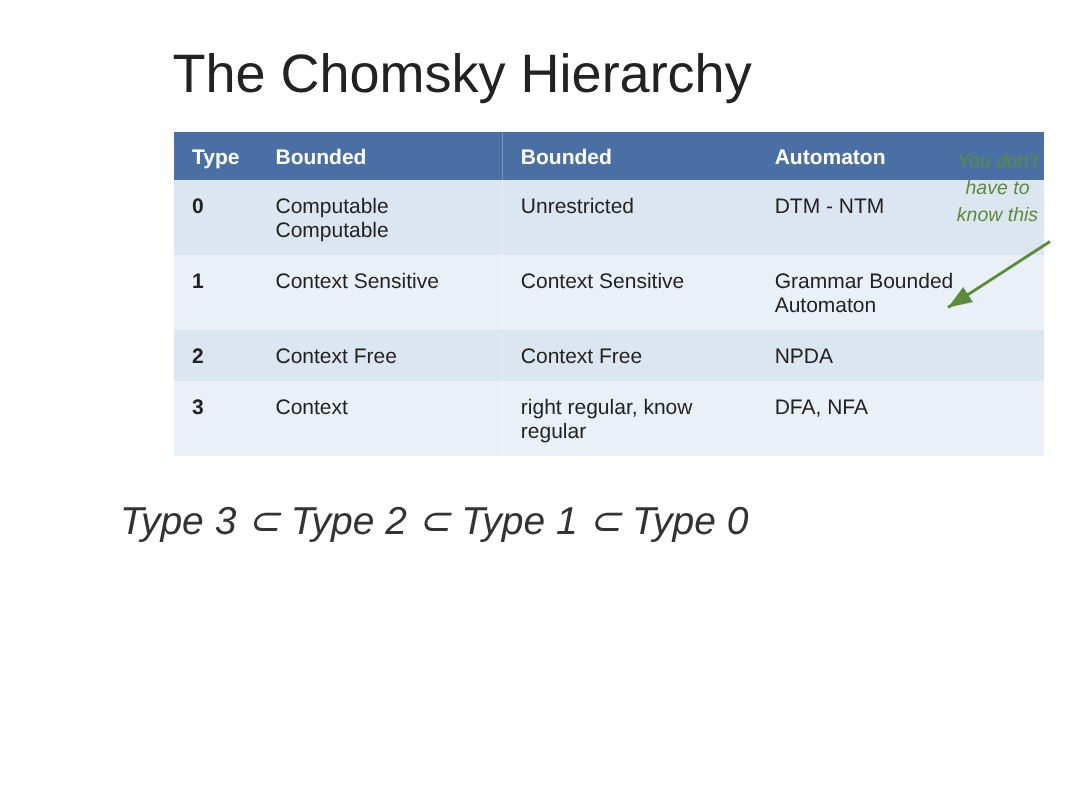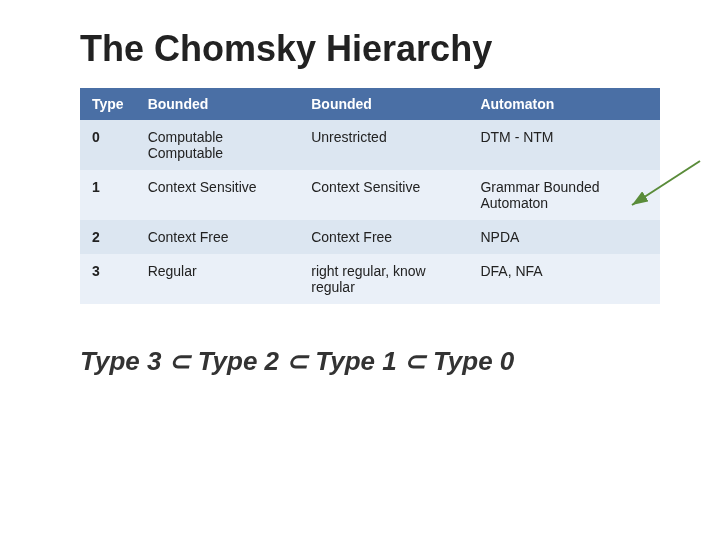--- a/index.html
+++ b/index.html
@@ -8,34 +8,36 @@
       width: 720px;
       height: 540px;
       background: #ffffff;
       font-family: 'Segoe UI', Arial, sans-serif;
       position: relative;
       overflow: hidden;
     }
 
     .page-title {
       font-size: 36px;
-      font-weight: 700;
+      font-weight: 400;
       color: #222;
       padding: 28px 0 18px 80px;
+      margin-left: 35px;
     }
 
     .content-area {
       position: relative;
       padding: 0 80px;
     }
 
     table {
       width: 580px;
       border-collapse: collapse;
       font-size: 14px;
+      margin-left: 36px;
     }
 
     thead tr {
       background: #4a6fa5;
       color: #fff;
     }
 
     thead th {
       padding: 8px 12px;
       text-align: left;
@@ -72,31 +74,35 @@
       text-align: center;
       line-height: 1.4;
       width: 90px;
     }
 
     .formula-area {
       padding: 28px 80px 0 80px;
       font-size: 26px;
       color: #333;
       font-style: italic;
-      font-weight: 700;
-      margin-top: 14px;
+      font-weight: 400;
     }
   </style>
 </head>
 <body>
 
 <h1 class="page-title">The Chomsky Hierarchy</h1>
 
 <div class="content-area">
 
+  <div class="annotation">
+    <span>You don't</span><br>
+    <span>have to</span><br>
+    <span>know this</span>
+  </div>
 
   <svg style="position:absolute; top:65px; right:8px; width:100px; height:60px; overflow:visible;">
     <line x1="88" y1="8" x2="20" y2="52" stroke="#5a8c3a" stroke-width="2" marker-end="url(#arrowhead)"></line>
     <defs>
       <marker id="arrowhead" markerWidth="8" markerHeight="6" refX="8" refY="3" orient="auto">
         <polygon points="0 0, 8 3, 0 6" fill="#5a8c3a"></polygon>
       </marker>
     </defs>
   </svg>
 
@@ -123,21 +129,21 @@
         <td>Grammar Bounded Automaton</td>
       </tr>
       <tr>
         <td>2</td>
         <td>Context Free</td>
         <td>Context Free</td>
         <td>NPDA</td>
       </tr>
       <tr>
         <td>3</td>
-        <td>Regular</td>
+        <td>Context</td>
         <td>right regular, know regular</td>
         <td>DFA, NFA</td>
       </tr>
     </tbody>
   </table>
 </div>
 
 <div class="formula-area">Type 3 ⊂ Type 2 ⊂ Type 1 ⊂ Type 0</div>
 
 </body></html>

